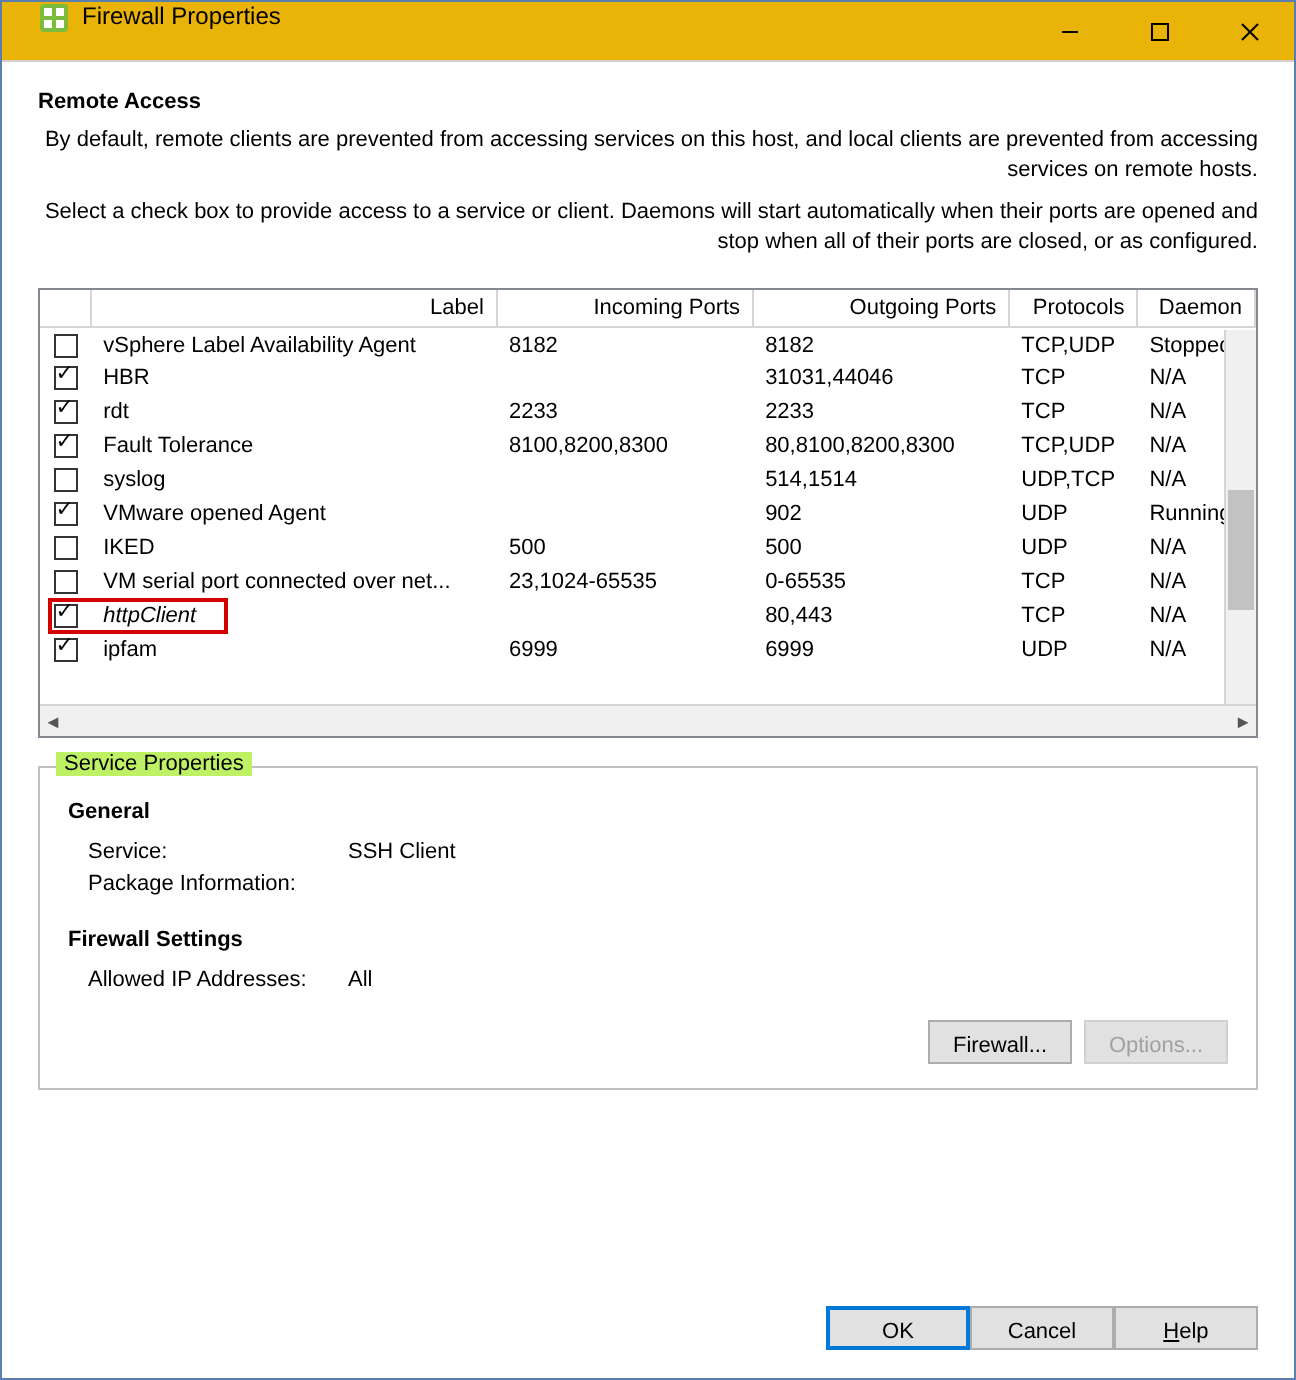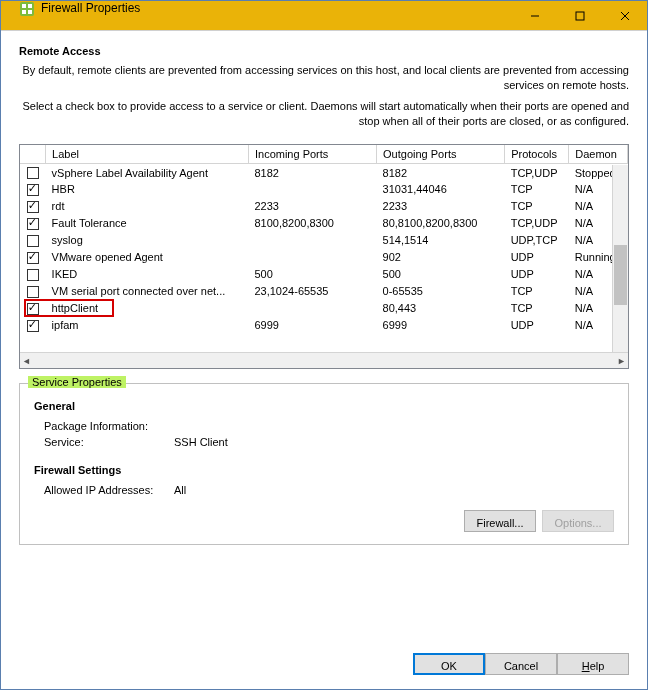--- a/index.html
+++ b/index.html
@@ -84,21 +84,21 @@
   }
   table {
     border-collapse: collapse;
     width: 100%;
     font-size: 11px;
   }
   thead th {
     background: #fff;
     border-right: 1px solid #d4d4d4;
     border-bottom: 1px solid #d4d4d4;
-    text-align: left;
+    text-align: right;
     font-weight: normal;
     padding: 3px 6px;
     position: sticky;
     top: 0;
   }
   tbody td {
     padding: 1px 6px;
     white-space: nowrap;
     border: none;
   }
@@ -120,20 +120,21 @@
     color: #000;
   }
   .col-chk { width: 22px; text-align: center; }
   .col-label { width: 190px; }
   .col-in { width: 120px; }
   .col-out { width: 120px; }
   .col-proto { width: 60px; }
   .col-daemon { width: 55px; }
   .highlight-row td:nth-child(2) {
     position: relative;
+    font-style: italic;
   }
   .highlight-box {
     position: absolute;
     border: 2px solid #d40000;
     top: -1px;
     left: -22px;
     width: 90px;
     height: 18px;
     pointer-events: none;
   }
@@ -370,26 +371,26 @@
         <span>◄</span>
         <span>►</span>
       </div>
     </div>
 
     <div class="groupbox">
       <span class="legend">Service Properties</span>
 
       <div class="sub-title">General</div>
       <div class="kv-row">
+        <div class="k">Service:</div>
+        <div class="v">SSH Client</div>
+      </div>
+      <div class="kv-row">
         <div class="k">Package Information:</div>
         <div class="v"></div>
-      </div>
-      <div class="kv-row">
-        <div class="k">Service:</div>
-        <div class="v">SSH Client</div>
       </div>
 
       <div class="sub-title" style="margin-top:16px">Firewall Settings</div>
       <div class="kv-row">
         <div class="k">Allowed IP Addresses:</div>
         <div class="v">All</div>
       </div>
 
       <div class="btn-row-inner">
         <button class="win">Firewall...</button>

